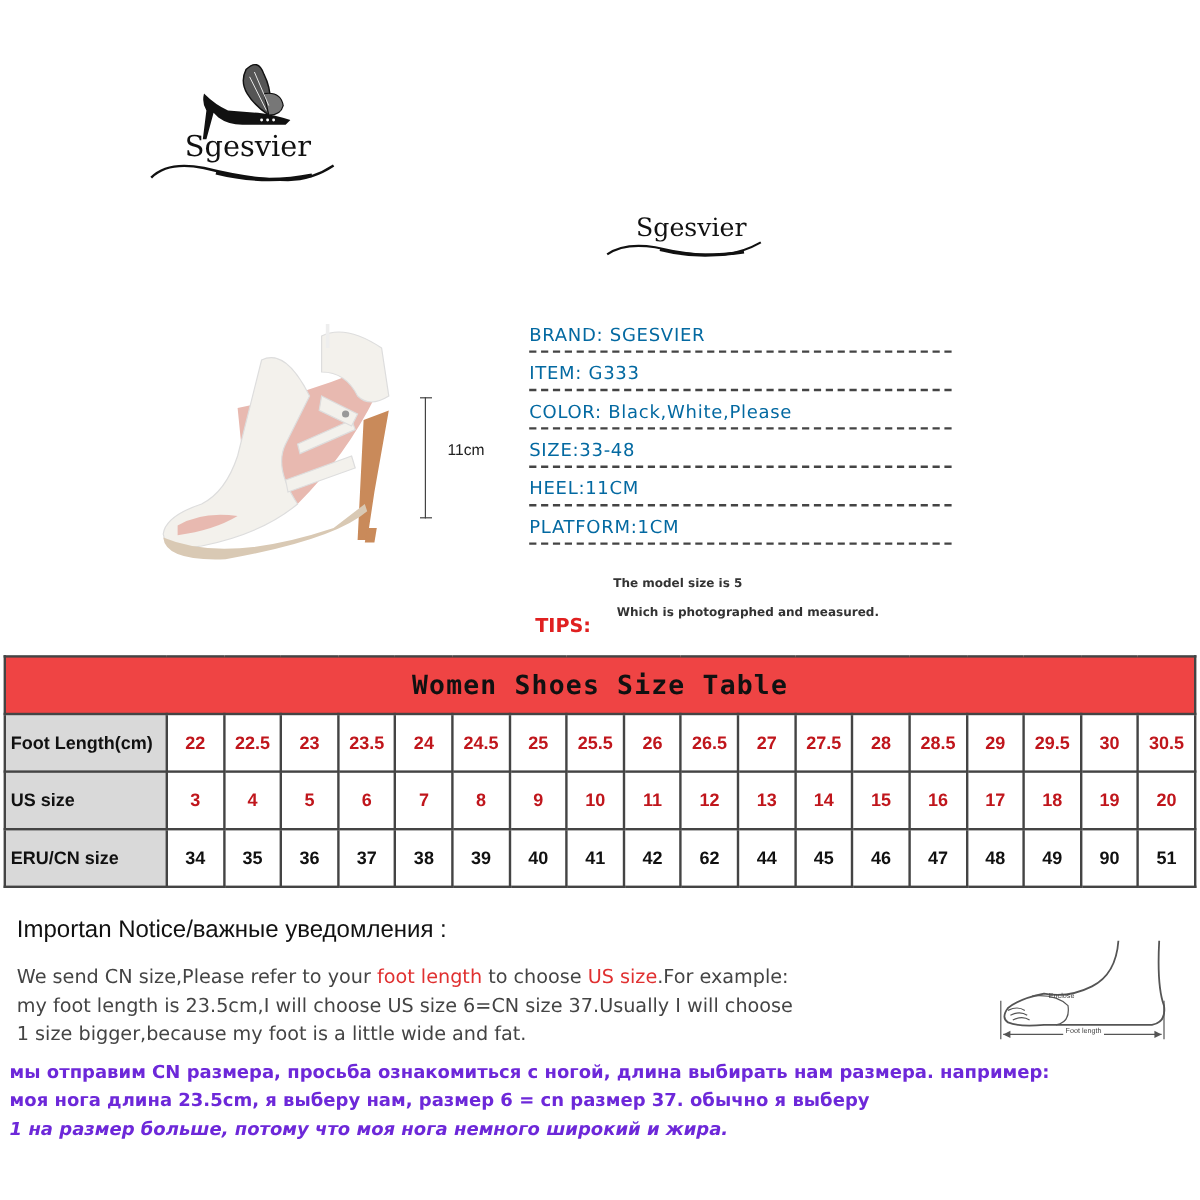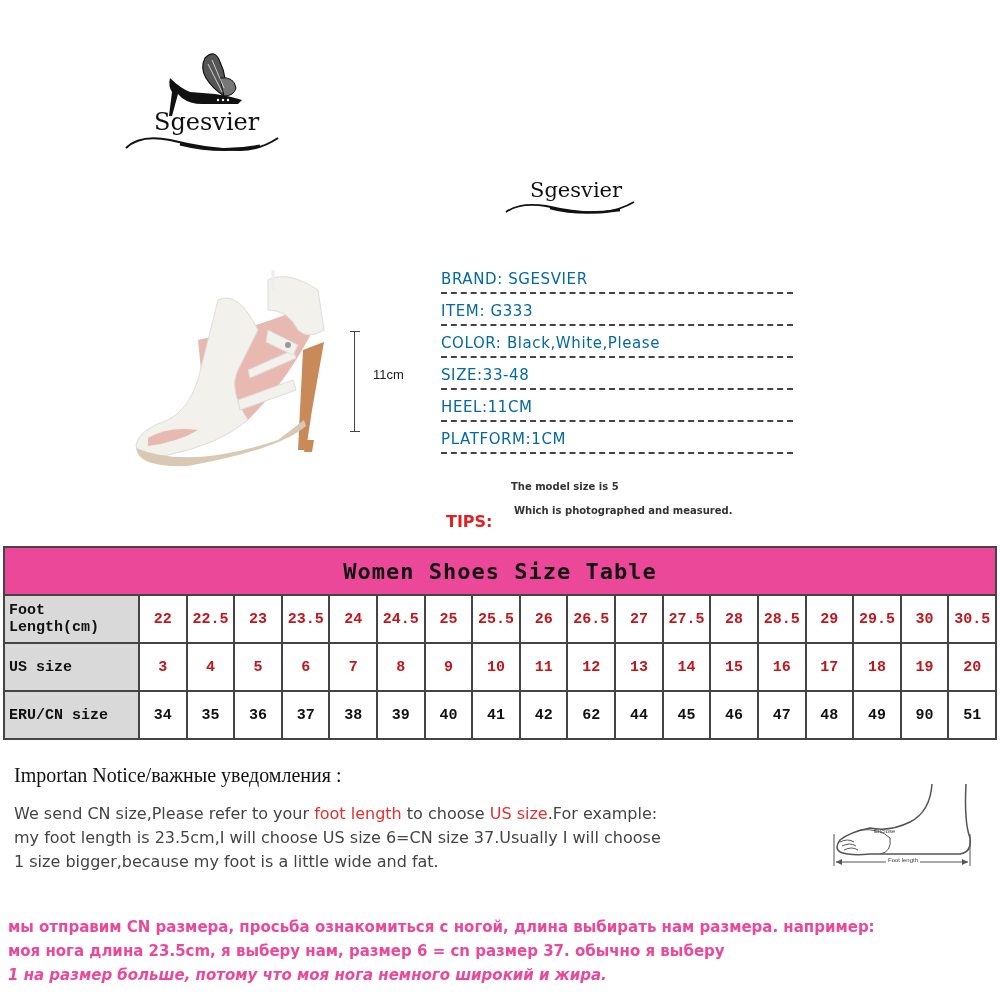--- a/index.html
+++ b/index.html
@@ -3,29 +3,29 @@
 <meta charset="utf-8">
 <style>
   html, body { margin:0; padding:0; }
   body { width:1000px; height:1000px; background:#ffffff; position:relative; overflow:hidden; font-family:"DejaVu Sans", sans-serif; }
   .abs { position:absolute; }
   .logo-text { font-family:"DejaVu Serif", serif; color:#111; }
   .spec { position:absolute; left:441px; width:352px; font-family:"DejaVu Sans", sans-serif; font-size:15px; color:#0369a1; letter-spacing:0.6px; height:22px; line-height:18px; border-bottom:2px dashed #444; }
   .tips-label { color:#e02020; font-family:"DejaVu Sans", sans-serif; font-weight:bold; font-size:16px; }
   .tips-text { color:#333; font-family:"DejaVu Sans", sans-serif; font-weight:bold; font-size:10px; }
   table.size { position:absolute; left:3px; top:546px; width:994px; border-collapse:collapse; table-layout:fixed; }
-  table.size td { border:2px solid #444; height:46px; text-align:center; font-family:Liberation Mono, monospace; font-weight:bold; font-size:15px; padding:0; }
-  table.size td.title { background:#ec4899; height:46px; font-family:"DejaVu Sans Mono", monospace; font-size:22px; letter-spacing:1px; color:#111; }
+  table.size td { border:2px solid #444; height:46px; text-align:center; font-family:Liberation Sans, sans-serif; font-weight:bold; font-size:15px; padding:0; }
+  table.size td.title { background:#ef4444; height:46px; font-family:"DejaVu Sans Mono", monospace; font-size:22px; letter-spacing:1px; color:#111; }
   table.size td.rowlabel { background:#d9d9d9; text-align:left; padding-left:4px; color:#111; font-size:15px; }
   table.size td.red { color:#c0161c; }
   table.size td.black { color:#111; }
-  .notice-title { position:absolute; left:14px; top:764px; font-family:Liberation Serif, serif; font-size:20px; color:#111; }
+  .notice-title { position:absolute; left:14px; top:764px; font-family:Liberation Sans, sans-serif; font-size:20px; color:#111; }
   .notice-line { position:absolute; left:14px; font-family:"DejaVu Sans", sans-serif; font-size:16px; color:#444; white-space:nowrap; }
   .hl { color:#e03030; }
-  .ru-line { position:absolute; left:8px; font-family:"DejaVu Sans", sans-serif; font-weight:bold; font-size:15px; color:#ec4899; white-space:nowrap;margin-top:34px; }
+  .ru-line { position:absolute; left:8px; font-family:"DejaVu Sans", sans-serif; font-weight:bold; font-size:15px; color:#6d28d9; white-space:nowrap; }
 </style>
 </head>
 <body>
 
 <div class="abs" style="left:120px;top:48px;width:170px;height:110px;">
   <svg width="170" height="70" viewBox="0 0 170 70" style="position:absolute;left:0;top:0;">
 
     <path d="M50 30 Q60 40 70 44 L95 46 Q110 48 122 52 L118 56 Q100 56 82 56 Q70 56 62 50 L58 46 L52 68 L49 68 L52 44 Q48 38 50 30 Z" fill="#111"></path>
 
     <path d="M85 10 Q95 0 100 14 Q108 30 104 48 Q92 40 86 30 Q80 20 85 10 Z" fill="#555" stroke="#111" stroke-width="1.2"></path>

